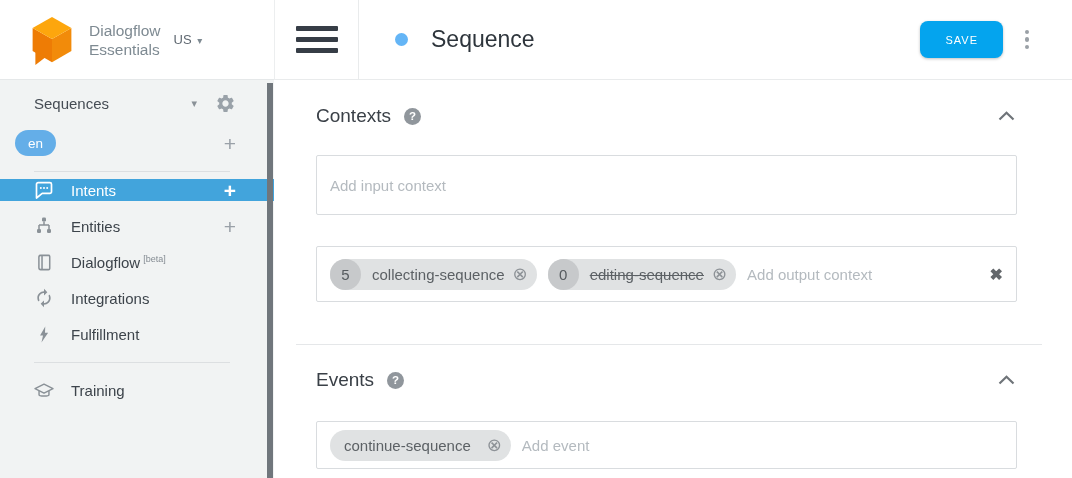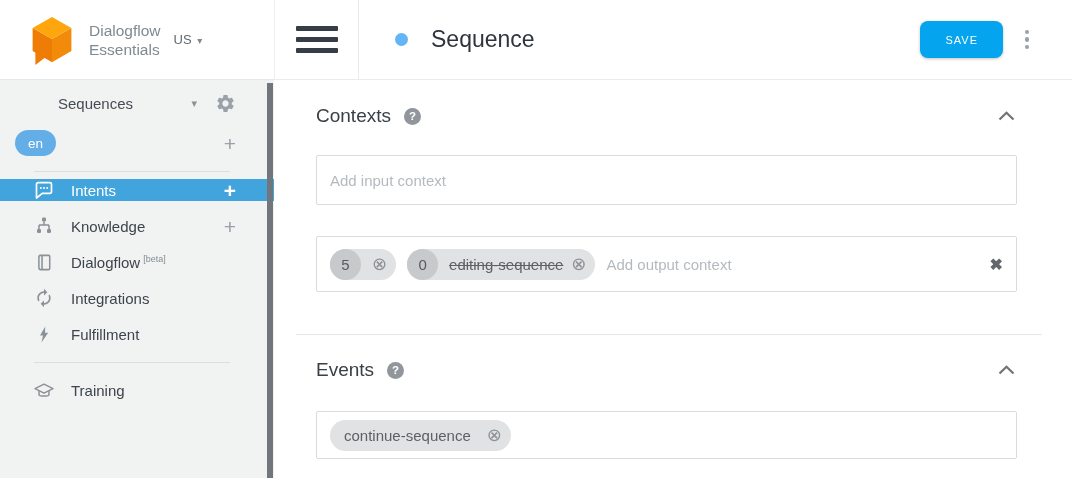--- a/index.html
+++ b/index.html
@@ -17,21 +17,21 @@
   .logo-left  { fill: var(--logo-left, #ee7c05); }
   .logo-right { fill: var(--logo-right,#f28b0a); }
   .brand-text { margin-left:13px; color:#7e8a92; font-size:15.5px; line-height:19px; }
   .region { margin-left:13px; color:#5f6871; font-size:13px; cursor:pointer; white-space:nowrap; }
   .region .caret { color:#7e8a92; font-size:10px; margin-left:2px; }
 
   .nav { flex:1; background:#f1f3f3; position:relative; overflow:hidden; }
   .scroll-thumb { position:absolute; top:3px; right:1px; width:6px; bottom:-1px; background:#70767c; }
 
   .agent-row { height:34px; margin-top:6px; display:flex; align-items:center;
-               padding:0 38px 0 34px; color:#454c54; font-size:15px; cursor:pointer;margin-left:24px; }
+               padding:0 38px 0 34px; color:#454c54; font-size:15px; cursor:pointer; }
   .agent-row .caret { margin-left:auto; color:#8a9197; font-size:11px; }
   .gear { margin-left:18px; display:flex; cursor:pointer; }
   .gear svg { width:21px; height:21px; fill:#9aa2a9; }
 
   .lang-row { height:30px; margin-top:8px; display:flex; align-items:center; padding:0 38px 0 15px; }
   .lang-pill { min-width:41px; height:26px; padding:0 11px; border-radius:13px;
                background:var(--language-badge,#64aee8); color:#fff; font-size:13.5px;
                display:inline-flex; align-items:center; justify-content:center; cursor:pointer; }
   .plus { margin-left:auto; color:#9aa1a8; font-size:21px; font-weight:400; line-height:1; cursor:pointer; }
 
@@ -73,21 +73,21 @@
   .help { width:17px; height:17px; border-radius:50%; background:#90969c; color:#fff;
           font-size:11.5px; font-weight:bold; display:inline-flex; align-items:center;
           justify-content:center; margin-left:13px; cursor:default; flex:none; }
   .collapse { margin-left:auto; display:flex; cursor:pointer; padding:4px 2px; }
 
   .box { border:1px solid #d9dcdf; border-radius:2px; display:flex; align-items:center;
          padding:8px 13px; background:#fff; }
   .box input { border:none; outline:none; flex:1; min-width:60px; background:transparent;
                font-size:15px; color:#3c4043; font-family:inherit; }
   .box input::placeholder { color:#b4babf; opacity:1; }
-  .box.input-context  { margin-top:26px; height:50px; }
+  .box.input-context  { margin-top:26px; height:60px; }
   .box.output-context { margin-top:31px; height:56px; }
   .box.event-box      { margin-top:28px; height:48px; }
 
   .chip { background:#e0e2e3; border-radius:16px; height:31px; display:inline-flex;
           align-items:center; padding-right:9px; margin-right:11px; font-size:15px;
           color:#5c6165; flex:none; }
   .chip .num { width:31px; height:31px; border-radius:50%; background:#c7c9cb;
                display:flex; align-items:center; justify-content:center; margin-right:11px;
                color:#565b5f; flex:none; }
   .chip.no-num { padding-left:14px;gap:8px; }
@@ -154,21 +154,21 @@
 
       <div class="nav-item">
         <span class="icon">
           <svg width="20" height="20" viewBox="0 0 20 20">
               <rect x="8" y="1.5" width="4" height="4" rx="1.3" fill="#8a9197"></rect>
               <path d="M10 5.5 V9 M5 9 H15 M5 9 V13 M15 9 V13" stroke="#8a9197" stroke-width="1.5" fill="none"></path>
               <rect x="3" y="13" width="4" height="4" rx="1.3" fill="#8a9197"></rect>
               <rect x="13" y="13" width="4" height="4" rx="1.3" fill="#8a9197"></rect>
             </svg>
         </span>
-        <span>Knowledge</span>
+        <span>Entities</span>
         <span class="item-plus">+</span>
       </div>
 
       <div class="nav-item">
         <span class="icon">
           <svg width="19" height="19" viewBox="0 0 20 20">
               <path d="M6 2.5 h8.2 a1.3 1.3 0 0 1 1.3 1.3 v12.4 a1.3 1.3 0 0 1-1.3 1.3 H6 a1.9 1.9 0 0 1-1.9-1.9 V4.4 A1.9 1.9 0 0 1 6 2.5 z" fill="none" stroke="#8a9197" stroke-width="1.6"></path>
               <path d="M7.4 2.8 V17.2" stroke="#8a9197" stroke-width="1.6"></path>
             </svg>
         </span>
@@ -240,20 +240,21 @@
         </span>
       </div>
 
       <div class="box input-context">
         <input type="text" placeholder="Add input context" style="">
       </div>
 
       <div class="box output-context">
         <span class="chip">
           <span class="num">5</span>
+          <span class="name">collecting-sequence</span>
           <span class="x">⊗</span>
         </span>
         <span class="chip strike">
           <span class="num">0</span>
           <span class="name">editing-sequence</span>
           <span class="x">⊗</span>
         </span>
         <input type="text" placeholder="Add output context" style="">
         <span class="clear-x">✖</span>
       </div>
@@ -268,17 +269,18 @@
               <path d="M1.5 8.5 L8.5 1.8 L15.5 8.5" fill="none" stroke="#6f7479" stroke-width="2.2"></path>
             </svg>
         </span>
       </div>
 
       <div class="box event-box">
         <span class="chip no-num">
           <span class="name">continue-sequence</span>
           <span class="x">⊗</span>
         </span>
+        <input type="text" placeholder="Add event" style="">
       </div>
 
     </section>
   </main>
 </div>
 
 </body></html>

